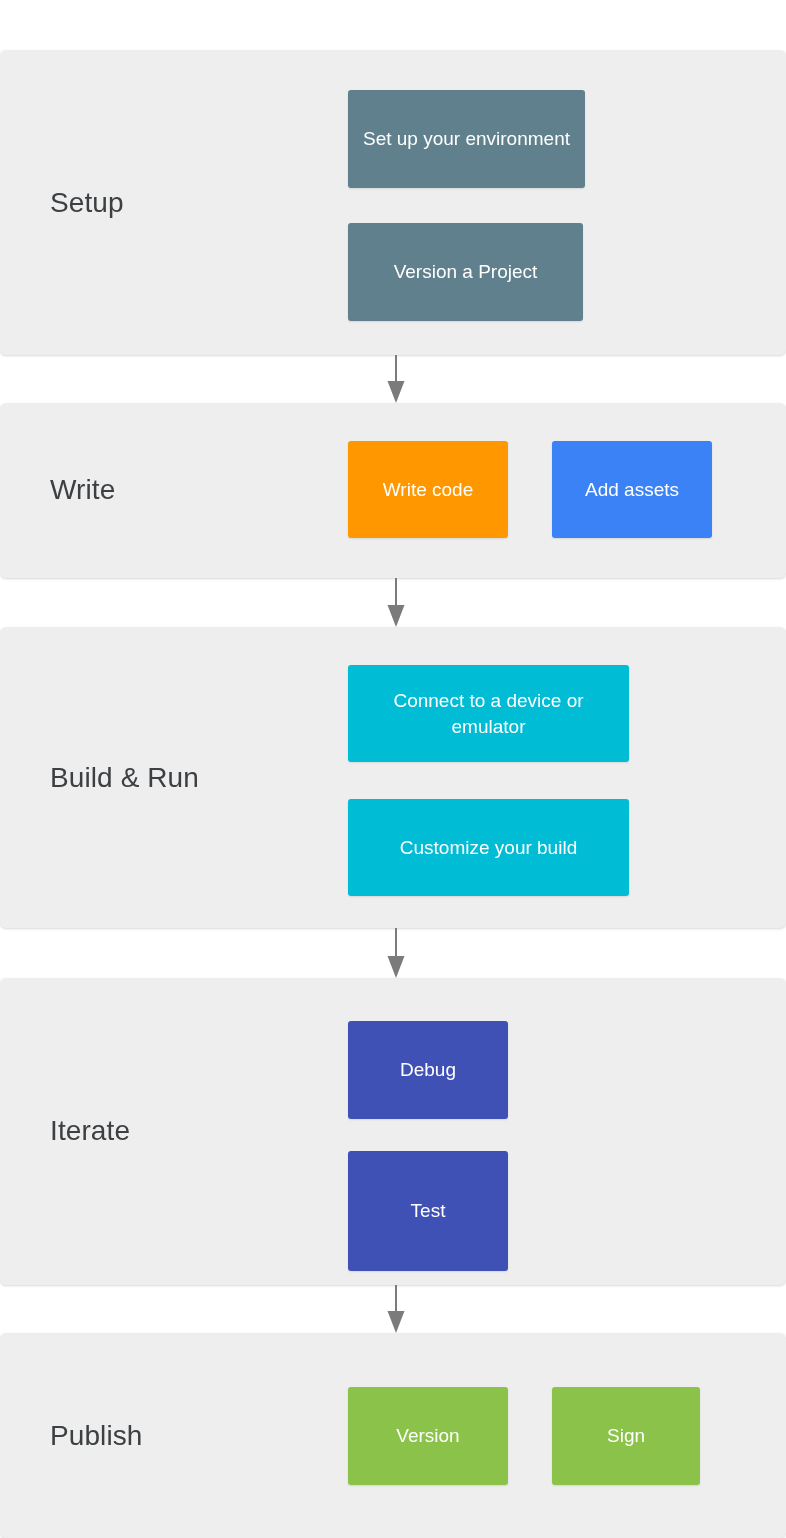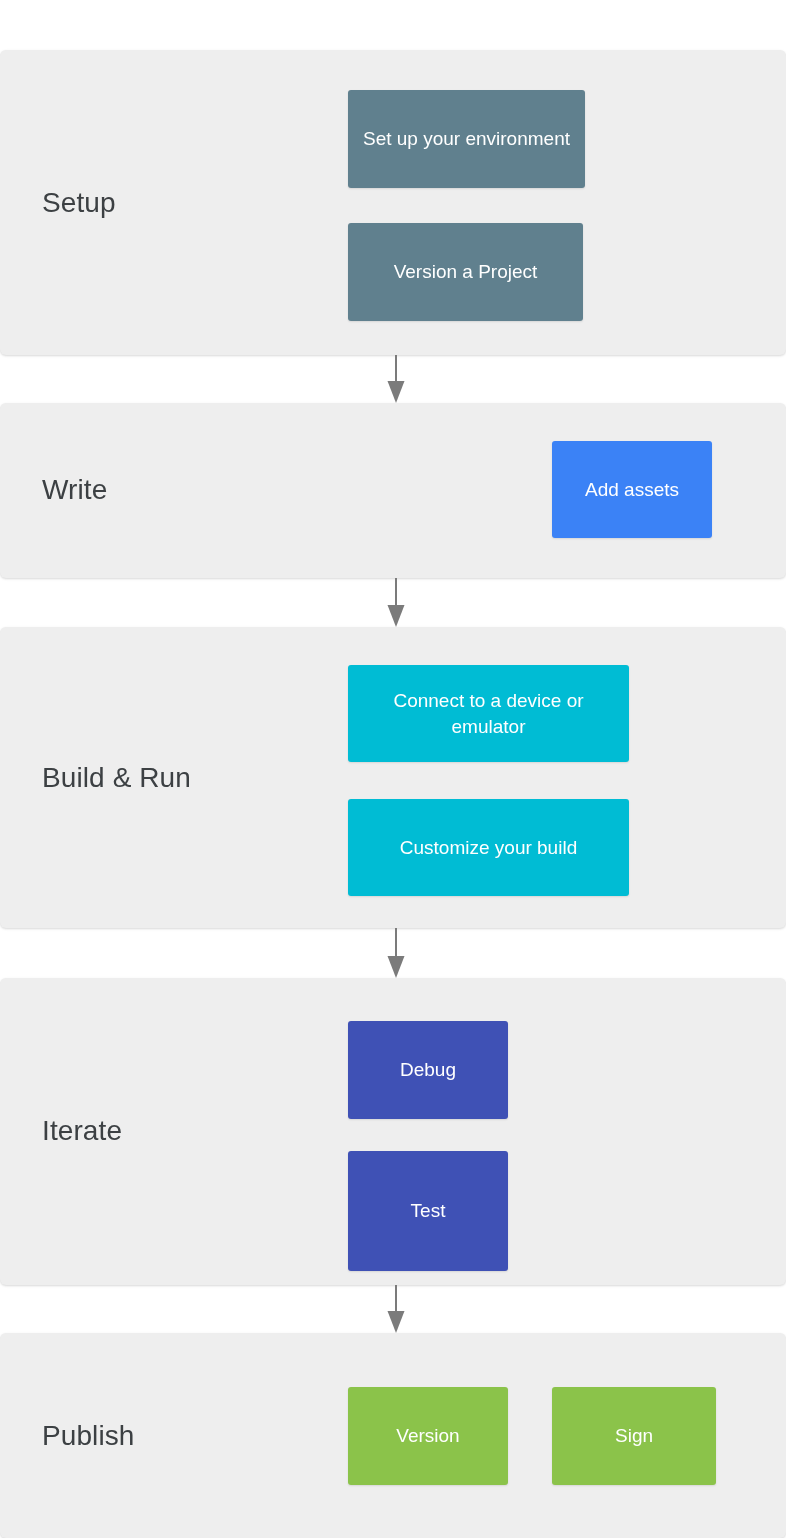--- a/index.html
+++ b/index.html
@@ -26,21 +26,21 @@
     left: 0;
     width: 786px;
     background: #eeeeee;
     border-radius: 6px;
     box-shadow: 0 1px 3px rgba(0,0,0,0.10), 0 1px 2px rgba(0,0,0,0.06);
     box-sizing: border-box;
   }
 
   .stage-label {
     position: absolute;
-    left: 42px;
+    left: 50px;
     color: #3c4043;
     font-size: 28px;
     font-weight: 400;
     line-height: 1.1;
     letter-spacing: 0.1px;
     white-space: nowrap;
     transform: translateY(-50%);
   }
 
   .node {
@@ -71,33 +71,34 @@
 </head>
 <body>
 
 <div id="workflow">
     <div class="stage-panel" style="top: 50px; height: 305px; background: rgb(238, 238, 238);"></div>
     <div class="stage-label" style="top: 203px; color: rgb(60, 64, 67);">Setup</div>
     <div class="node" style="left: 316px; top: 90px; width: 237px; height: 98px; background: rgb(96, 128, 142);">Set up your environment</div>
     <div class="node" style="left: 316px; top: 223px; width: 235px; height: 98px; background: rgb(96, 128, 142);">Version a Project</div>
     <div class="stage-panel" style="top: 403px; height: 175px; background: rgb(238, 238, 238);"></div>
     <div class="stage-label" style="top: 490px; color: rgb(60, 64, 67);">Write</div>
+    <div class="node" style="left: 316px; top: 441px; width: 160px; height: 97px; background: rgb(255, 152, 0);">Write code</div>
     <div class="node" style="left: 520px; top: 441px; width: 160px; height: 97px; background: #3b82f6;">Add assets</div>
     <div class="stage-panel" style="top: 627px; height: 301px; background: rgb(238, 238, 238);"></div>
     <div class="stage-label" style="top: 778px; color: rgb(60, 64, 67);">Build &amp; Run</div>
     <div class="node" style="left: 316px; top: 665px; width: 281px; height: 97px; background: rgb(0, 188, 212);">Connect to a device or emulator</div>
     <div class="node" style="left: 316px; top: 799px; width: 281px; height: 97px; background: rgb(0, 188, 212);">Customize your build</div>
     <div class="stage-panel" style="top: 978px; height: 307px; background: rgb(238, 238, 238);"></div>
     <div class="stage-label" style="top: 1131px; color: rgb(60, 64, 67);">Iterate</div>
     <div class="node" style="left: 316px; top: 1021px; width: 160px; height: 98px; background: rgb(63, 81, 181);">Debug</div>
     <div class="node" style="left: 316px; top: 1151px; width: 160px; height: 120px; background: rgb(63, 81, 181);">Test</div>
     <div class="stage-panel" style="top: 1333px; height: 205px; background: rgb(238, 238, 238);"></div>
     <div class="stage-label" style="top: 1436px; color: rgb(60, 64, 67);">Publish</div>
     <div class="node" style="left: 316px; top: 1387px; width: 160px; height: 98px; background: rgb(139, 195, 74);">Version</div>
-    <div class="node" style="left: 520px; top: 1387px; width: 164px; height: 98px; background: rgb(139, 195, 74);">Sign</div>
+    <div class="node" style="left: 520px; top: 1387px; width: 148px; height: 98px; background: rgb(139, 195, 74);">Sign</div>
     <div class="connector" style="left: 384px; top: 355px; height: 48px;">
       <svg width="24" height="48" viewBox="0 0 24 48">
         <line x1="12" y1="0" x2="12" y2="28" stroke="#7b7b7b" stroke-width="2"></line>
         <polygon points="3.5,26 20.5,26 12,48" fill="#7b7b7b"></polygon>
       </svg>
     </div>
     <div class="connector" style="left: 384px; top: 578px; height: 49px;">
       <svg width="24" height="49" viewBox="0 0 24 49">
         <line x1="12" y1="0" x2="12" y2="29" stroke="#7b7b7b" stroke-width="2"></line>
         <polygon points="3.5,27 20.5,27 12,49" fill="#7b7b7b"></polygon>

